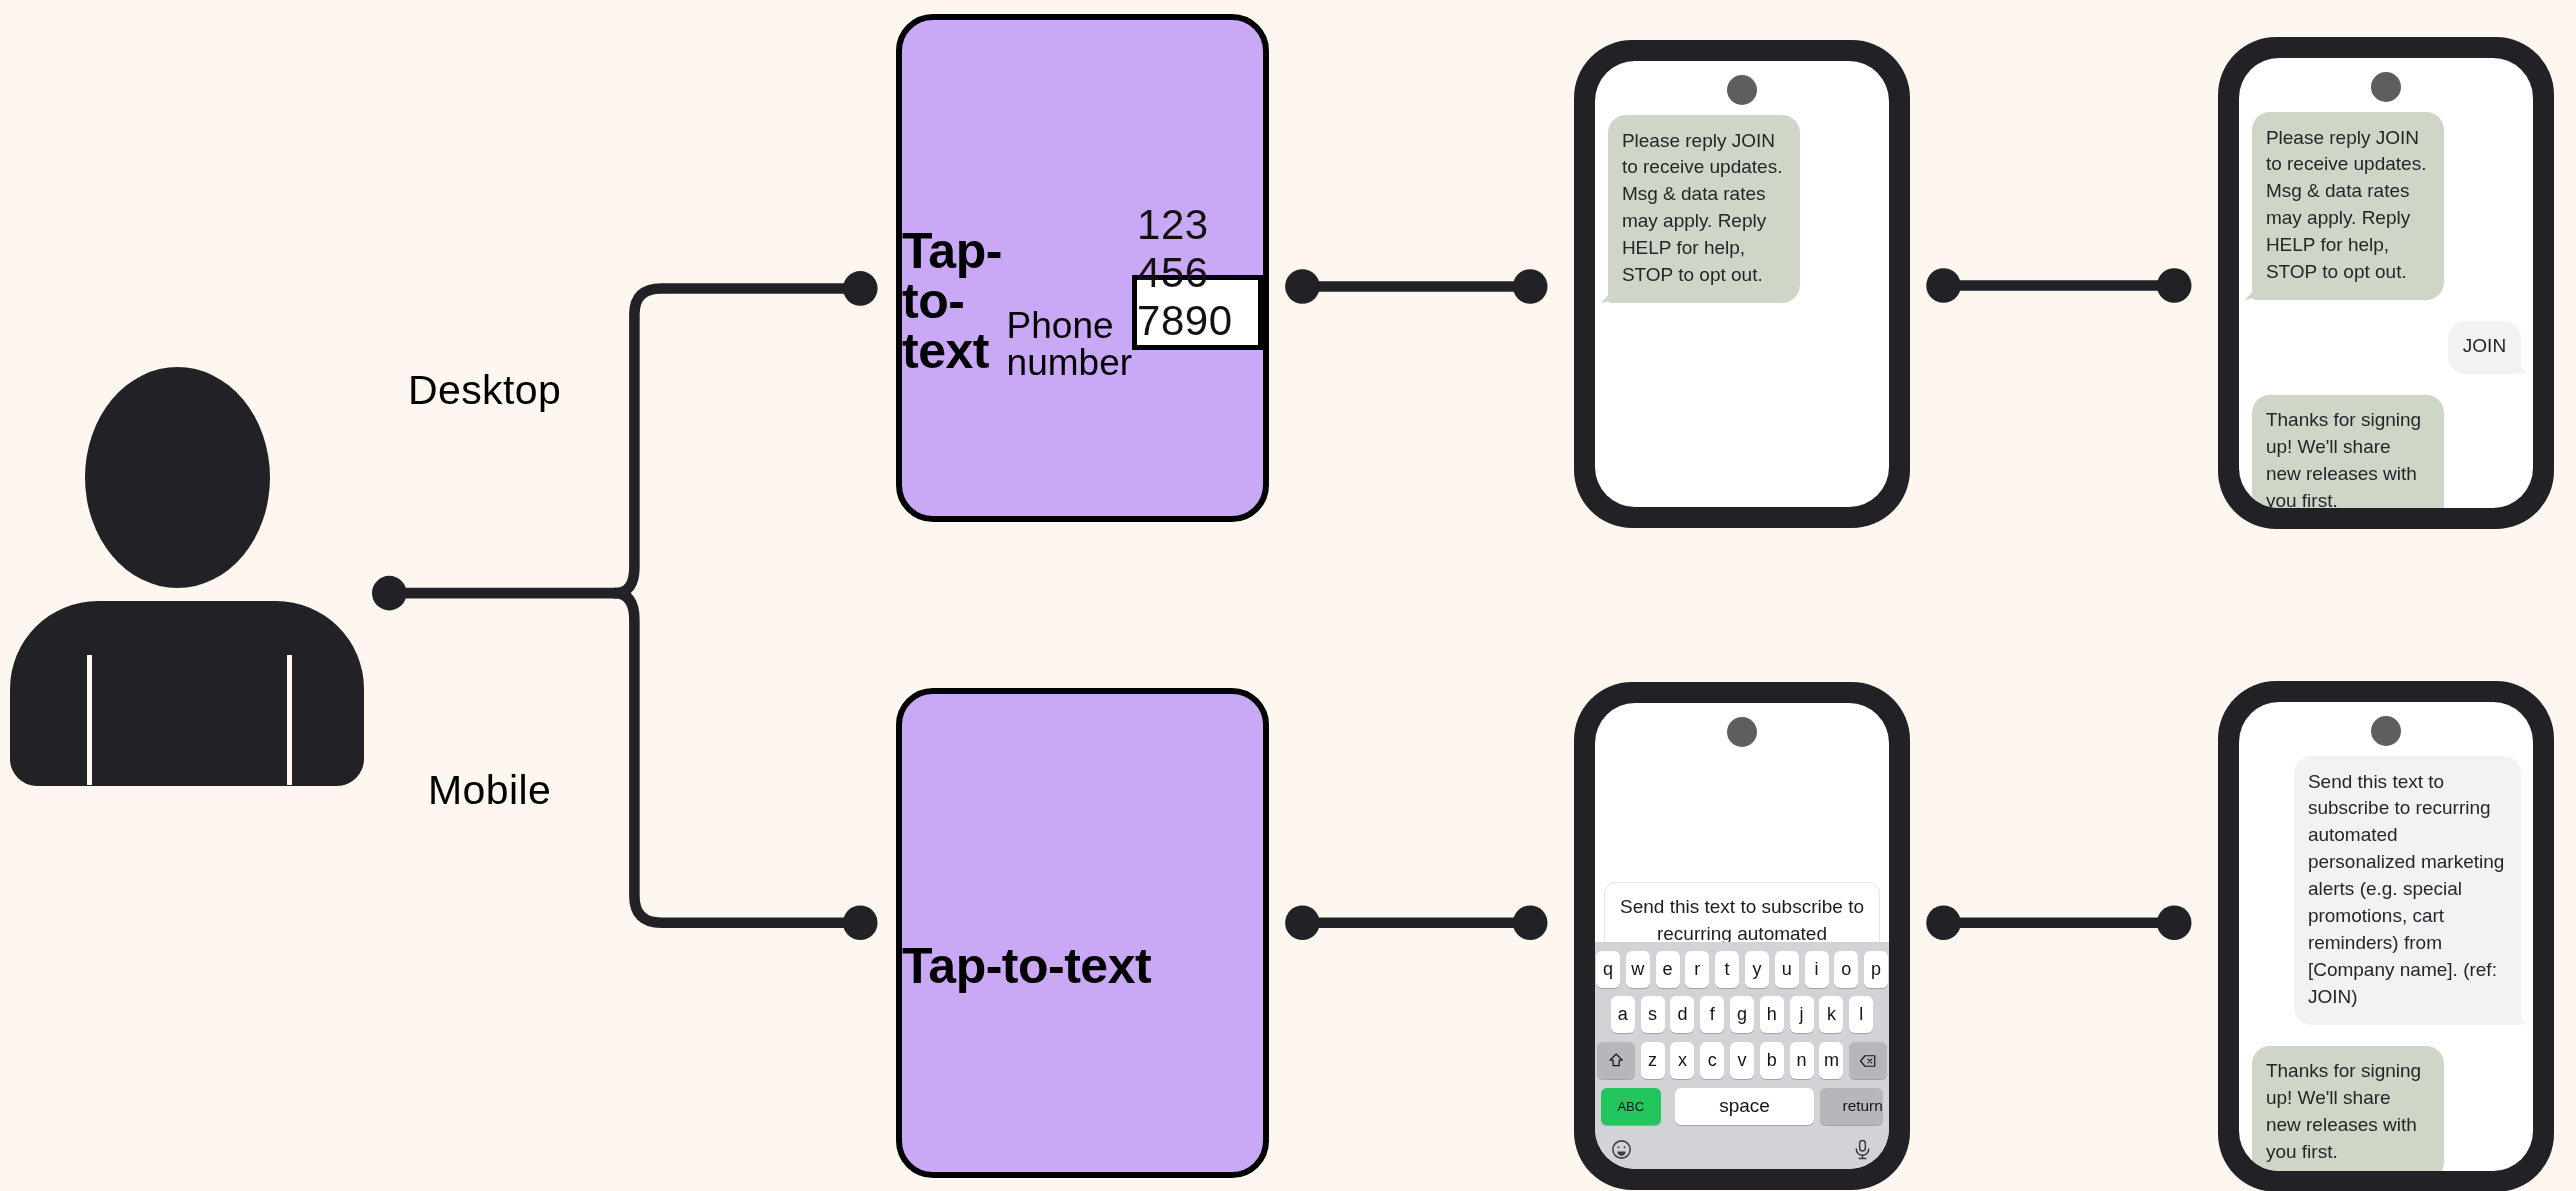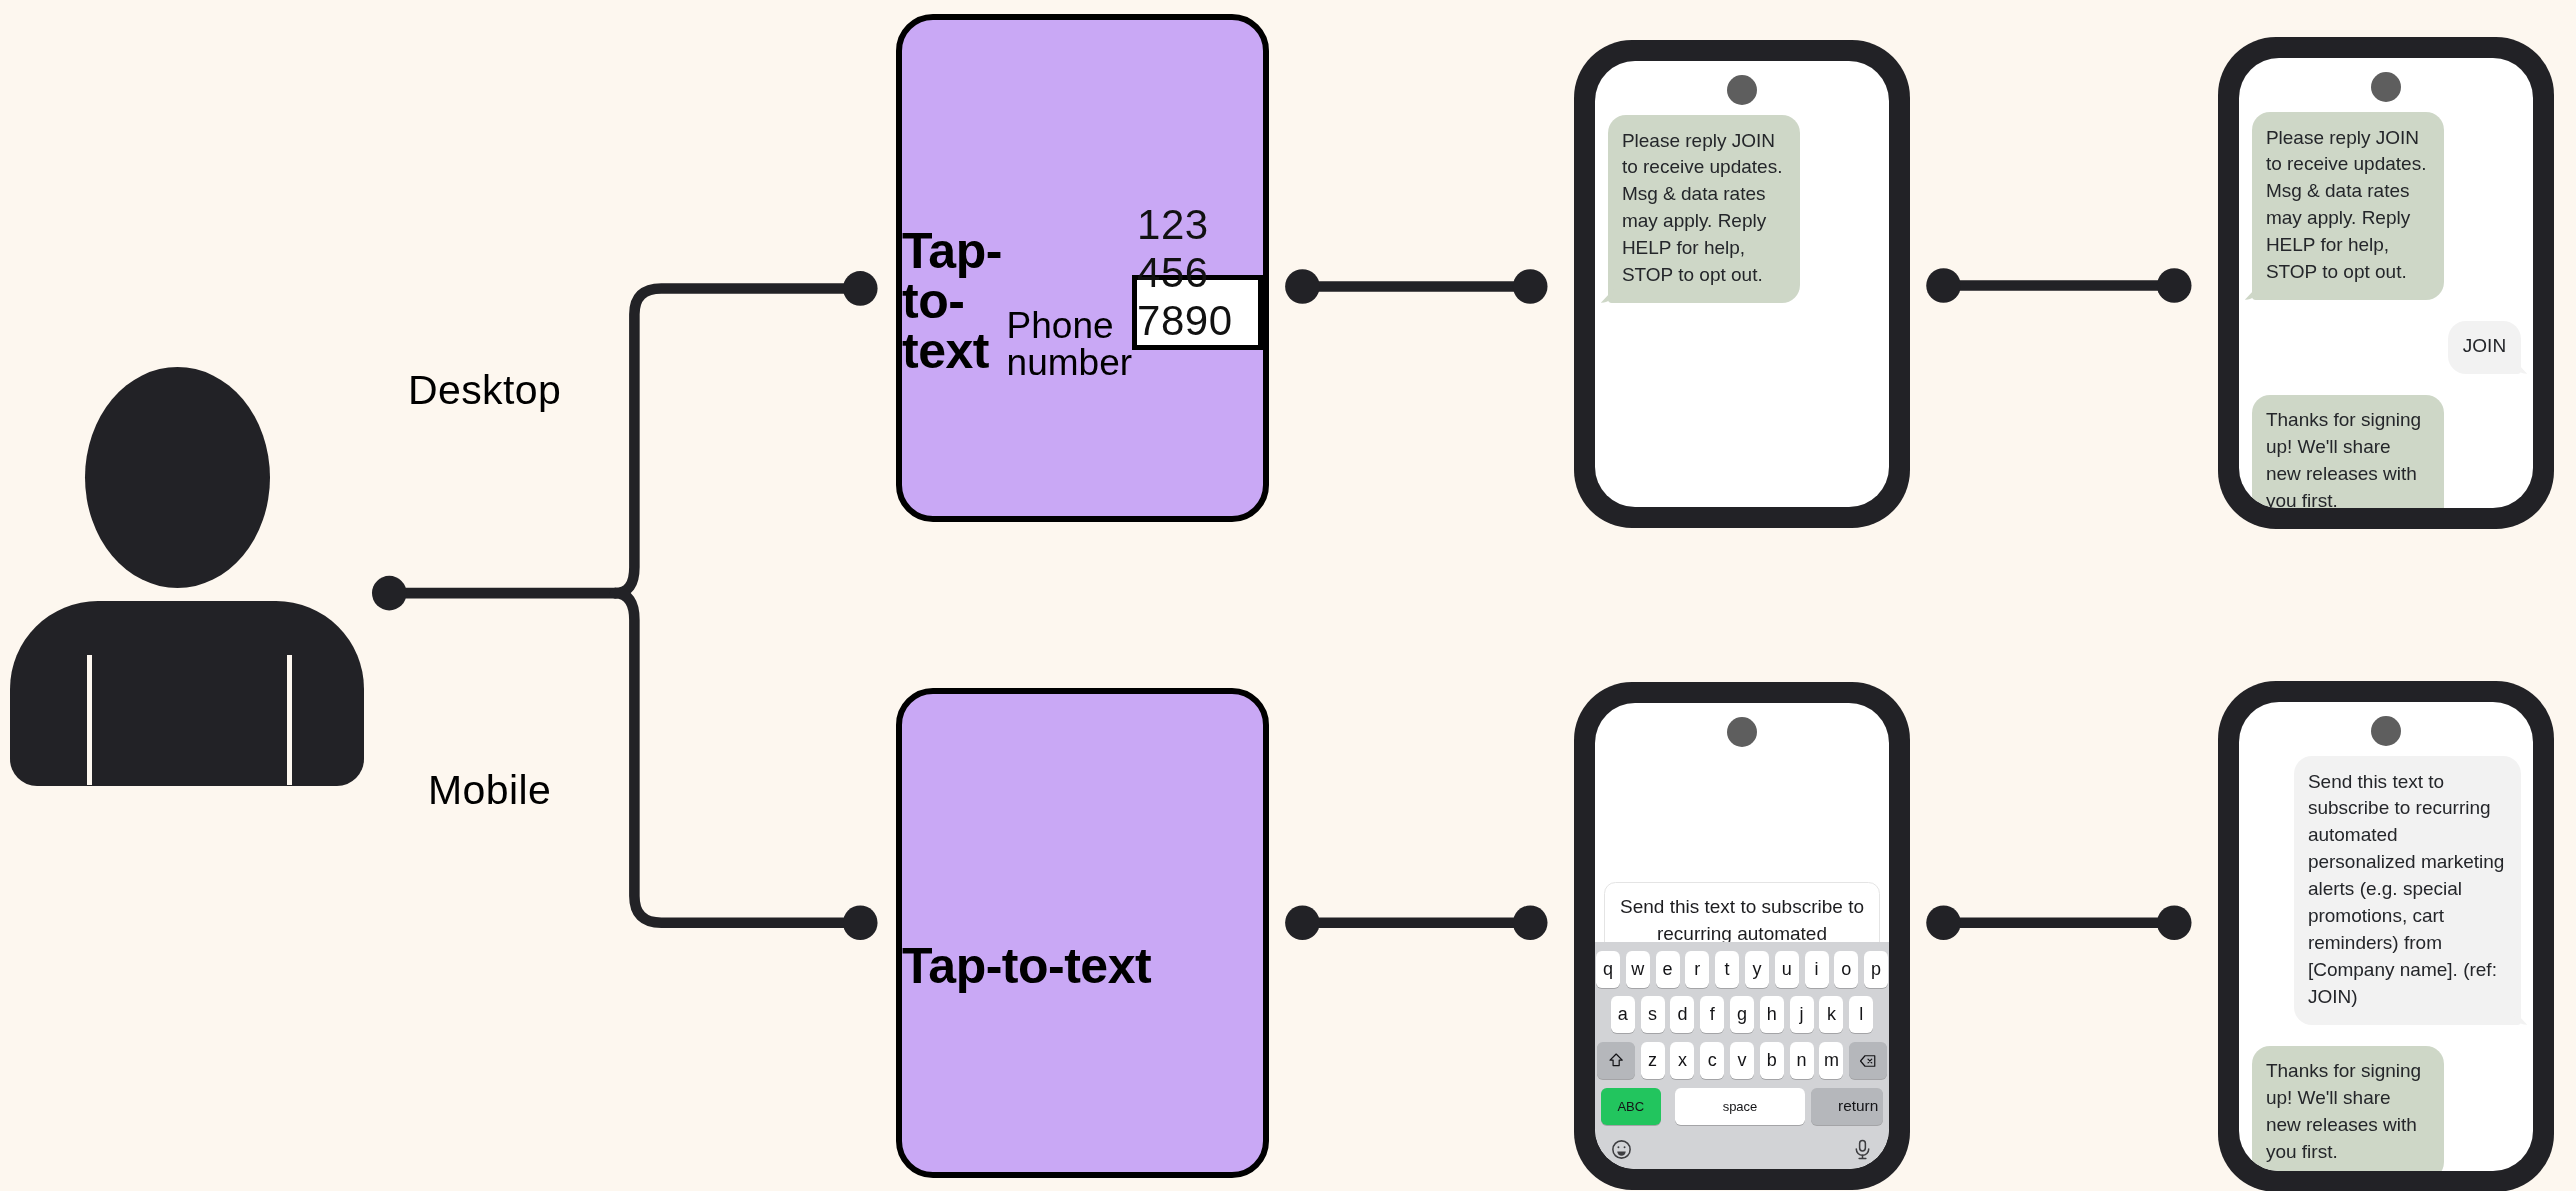--- a/index.html
+++ b/index.html
@@ -288,22 +288,22 @@
     color: #141417;
     flex: 1;
     box-shadow: 0 1px 0 rgba(0,0,0,0.22);
   }
   .key.fn {
     background: #b5b7bb;
     flex: 0 0 auto;
     width: 38px;
   }
   .key.wide-abc { flex: 0 0 auto; width: 60px; font-size: 13px; background: #22c55e; }
-  .key.wide-space { flex: 1 1 auto; font-size: 13px; margin-left: 8px; }
-  .key.wide-return { flex: 0 0 auto; width: 72px; font-size: 15.4px; background: #b5b7bb; padding-left: 22px; }
+  .key.wide-space { flex: 1 1 auto; font-size: 19px; margin-left: 8px; }
+  .key.wide-return { flex: 0 0 auto; width: 63px; font-size: 15.4px; background: #b5b7bb; padding-left: 22px; }
   .kb-bottom {
     display: flex;
     justify-content: space-between;
     align-items: center;
     padding: 4.8px 9.6px 7.7px 9.6px;
   }
   .kb-icon { width: 23px; height: 23px; }
 </style>
 </head>
 <body>

